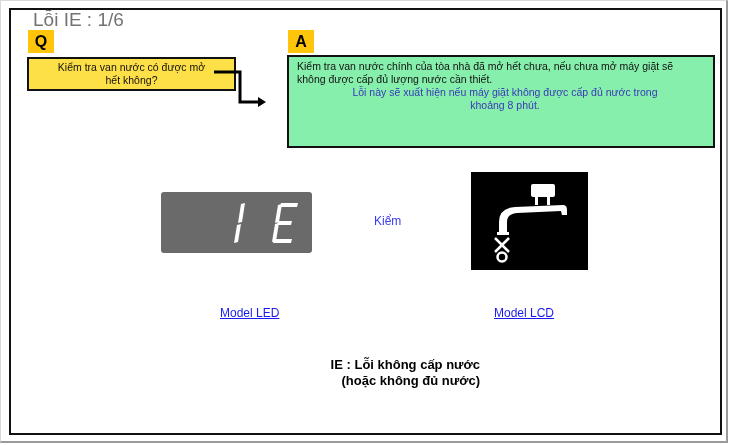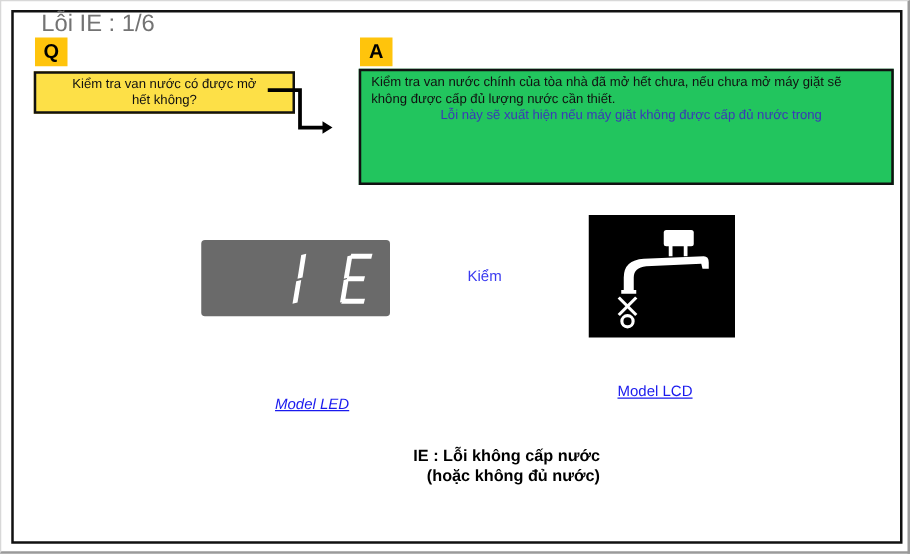--- a/index.html
+++ b/index.html
@@ -26,42 +26,42 @@
     }
     .tag.q { left: 28px; top: 30px; }
     .tag.a { left: 288px; top: 30px; }
     .qbox {
       position: absolute; left: 27px; top: 57px; width: 209px; height: 34px;
       border: 2px solid #111; box-sizing: border-box; background: #fde047;
       font-size: 10.5px; text-align: center; line-height: 13px; padding-top: 2px; color: #111;
     }
     .abox {
       position: absolute; left: 287px; top: 55px; width: 428px; height: 93px;
-      border: 2px solid #111; box-sizing: border-box; background: #22c55e;
+      border: 2px solid #111; box-sizing: border-box; background: #86efac;
       font-size: 10.5px; line-height: 13px; padding: 3px 0 0 8px; color: #111;
     }
     .abox .blue { color: #3b38b8; text-align: center; }
     .abox p { margin: 0; }
     .abox .gap { height: 13px; }
     .connector { position: absolute; left: 214px; top: 68px; }
     .led {
       position: absolute; left: 161px; top: 192px; width: 151px; height: 61px;
       background: #6a6a6a; border-radius: 3px;
     }
     .led svg { position: absolute; left: 0; top: 0; }
     .or-label {
       position: absolute; left: 374px; top: 214px; font-size: 12px; color: #3a3af0;
     }
     .lcd {
       position: absolute; left: 471px; top: 172px; width: 117px; height: 98px; background: #000;
     }
     .link {
       position: absolute; font-size: 12px; color: #1a1aee; text-decoration: underline; cursor: pointer;
     }
-    .link.led-link { left: 220px; top: 316px; font-style: italic; }
+    .link.led-link { left: 220px; top: 306px; }
     .link.lcd-link { left: 494px; top: 306px; }
     .caption {
       position: absolute; left: 250px; top: 357px; width: 230px; text-align: right;
       font-weight: bold; font-size: 13px; line-height: 16px; color: #000;
     }
     .caption div { margin: 0; }
   </style>
 </head>
 <body>
 
@@ -79,20 +79,21 @@
 <svg class="connector" width="56" height="42" viewBox="0 0 56 42">
   <polyline points="0,4 26,4 26,34 46,34" fill="none" stroke="#000" stroke-width="3"></polyline>
   <polygon points="44,29 52,34 44,39" fill="#000"></polygon>
 </svg>
 
 <div class="tag a">A</div>
 <div class="abox">
   <p>Kiểm tra van nước chính của tòa nhà đã mở hết chưa, nếu chưa mở máy giặt sẽ</p>
   <p>không được cấp đủ lượng nước cần thiết.</p>
   <p class="blue">Lỗi này sẽ xuất hiện nếu máy giặt không được cấp đủ nước trong</p>
+  <p class="blue">khoảng 8 phút.</p>
   <div class="gap"></div>
 </div>
 
 <div class="led">
   <svg width="151" height="61" viewBox="0 0 151 61">
 
     <polygon points="80,12 84,11 81,30 77,31" fill="#fff"></polygon>
     <polygon points="76,33 80,32 77,50 73,51" fill="#fff"></polygon>
 
     <polygon points="120,11 137,11 136,15 119,15" fill="#fff"></polygon>

